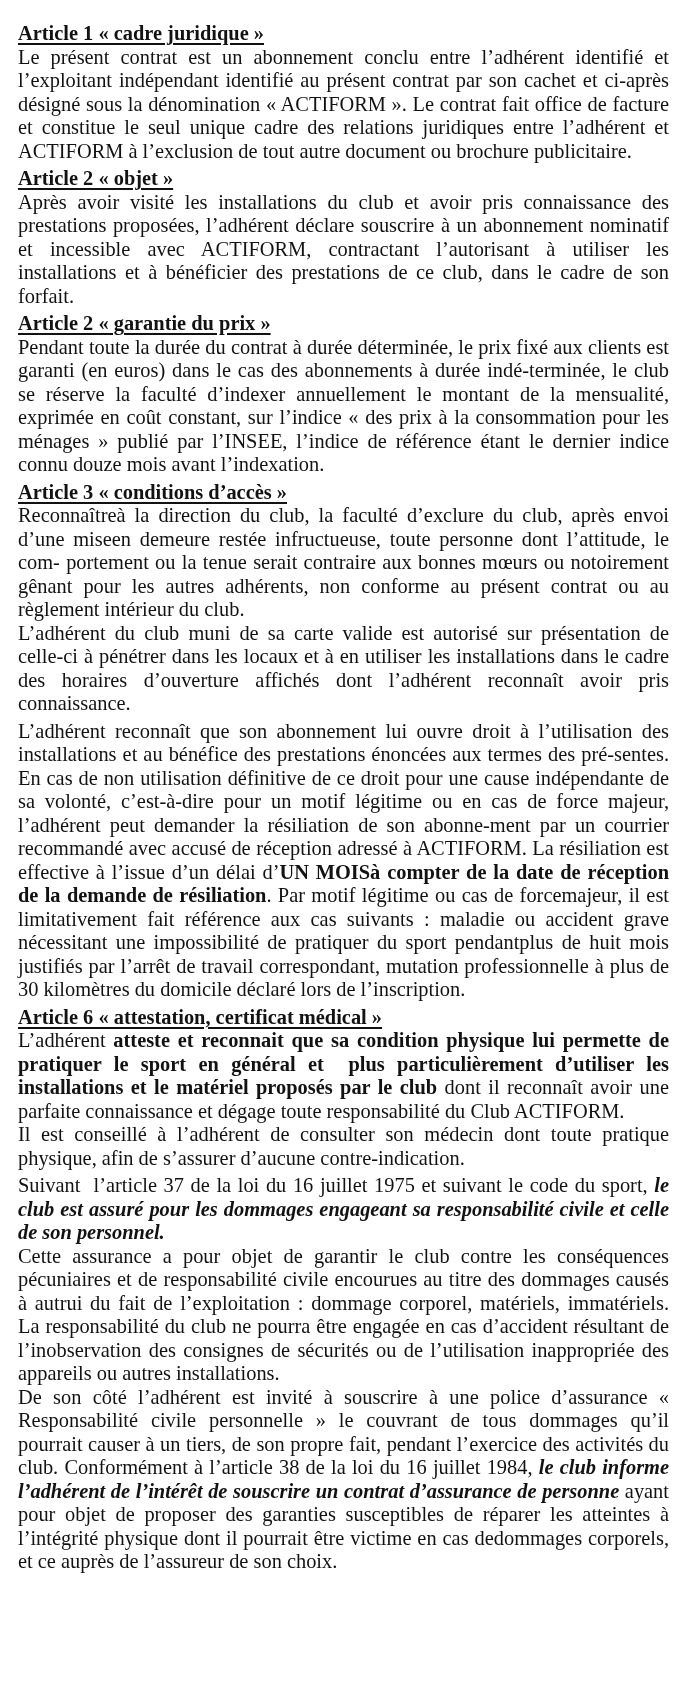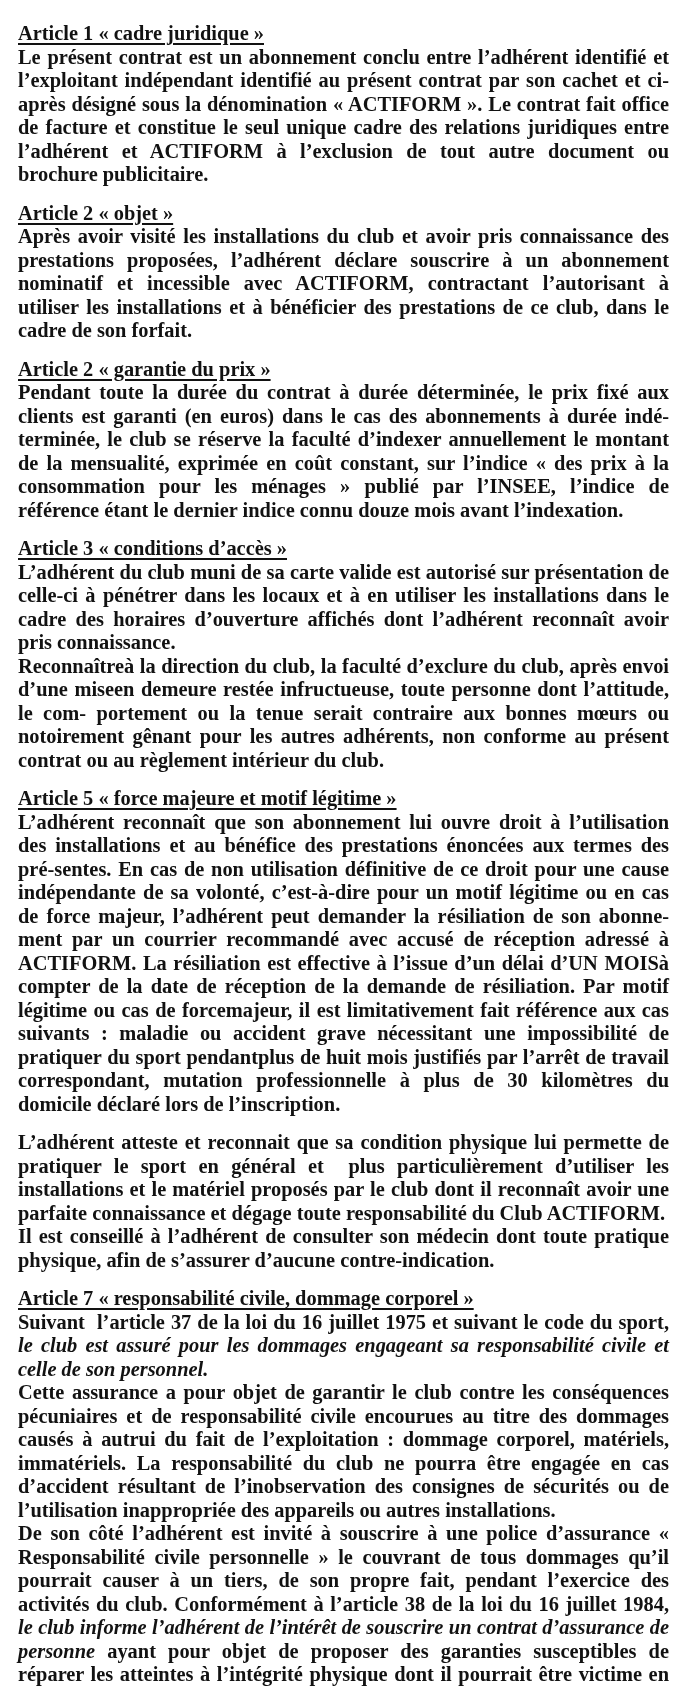--- a/index.html
+++ b/index.html
@@ -16,35 +16,35 @@
     color: #121212;
   }
   .page {
     box-sizing: border-box;
     width: 700px;
     min-height: 1690px;
     padding: 22px 31px 30px 18px;
     background: #ffffff;
   }
   .article { margin: 0; }
-  .article + .article { margin-top: 15px; }
+  .article + .article { margin-top: 4px; }
   h2.article-heading {
     font-size: inherit;
     line-height: inherit;
     font-weight: 700;
     margin: 0;
     text-decoration: underline;
     text-decoration-thickness: 2px;
     text-underline-offset: 3px;
   }
   p.article-paragraph {
     margin: 0;
     text-align: justify;
   }
-  .seg { white-space: pre-wrap; font-weight: bold; }
+  .seg { white-space: pre-wrap; }
   .seg.b { font-weight: 700; }
   .seg.bi { font-weight: 700; font-style: italic; }
 </style>
 </head>
 <body>
 
 <main class="page">
 
   <section class="article">
     <h2 class="article-heading">Article 1 « cadre juridique »</h2>
@@ -56,34 +56,33 @@
     <p class="article-paragraph"><span class="seg">Après avoir visité les installations du club et avoir pris connaissance des prestations proposées, l’adhérent déclare souscrire à un abonnement nominatif et incessible avec ACTIFORM, contractant l’autorisant à utiliser les installations et à bénéficier des prestations de ce club, dans le cadre de son forfait.</span></p>
   </section>
 
   <section class="article">
     <h2 class="article-heading">Article 2 « garantie du prix »</h2>
     <p class="article-paragraph"><span class="seg">Pendant toute la durée du contrat à durée déterminée, le prix fixé aux clients est garanti (en euros) dans le cas des abonnements à durée indé-terminée, le club se réserve la faculté d’indexer annuellement le montant de la mensualité, exprimée en coût constant, sur l’indice « des prix à la consommation pour les ménages » publié par l’INSEE, l’indice de référence étant le dernier indice connu douze mois avant l’indexation.</span></p>
   </section>
 
   <section class="article">
     <h2 class="article-heading">Article 3 « conditions d’accès »</h2>
+    <p class="article-paragraph"><span class="seg">Reconnaîtreà la direction du club, la faculté d’exclure du club, après envoi d’une miseen demeure restée infructueuse, toute personne dont l’attitude, le com- portement ou la tenue serait contraire aux bonnes mœurs ou notoirement gênant pour les autres adhérents, non conforme au présent contrat ou au règlement intérieur du club.</span></p>
     <p class="article-paragraph"><span class="seg">L’adhérent du club muni de sa carte valide est autorisé sur présentation de celle-ci à pénétrer dans les locaux et à en utiliser les installations dans le cadre des horaires d’ouverture affichés dont l’adhérent reconnaît avoir pris connaissance.</span></p>
-    <p class="article-paragraph"><span class="seg">Reconnaîtreà la direction du club, la faculté d’exclure du club, après envoi d’une miseen demeure restée infructueuse, toute personne dont l’attitude, le com- portement ou la tenue serait contraire aux bonnes mœurs ou notoirement gênant pour les autres adhérents, non conforme au présent contrat ou au règlement intérieur du club.</span></p>
   </section>
 
   <section class="article">
-    <h2 class="article-heading">Article 5 « force majeure et motif légitime »</h2>
     <p class="article-paragraph"><span class="seg">L’adhérent reconnaît que son abonnement lui ouvre droit à l’utilisation des installations et au bénéfice des prestations énoncées aux termes des pré-sentes. En cas de non utilisation définitive de ce droit pour une cause indépendante de sa volonté, c’est-à-dire pour un motif légitime ou en cas de force majeur, l’adhérent peut demander la résiliation de son abonne-ment par un courrier recommandé avec accusé de réception adressé à ACTIFORM. La résiliation est effective à l’issue d’un délai d’</span><span class="seg b">UN MOISà compter de la date de réception de la demande de résiliation</span><span class="seg">. Par motif légitime ou cas de forcemajeur, il est limitativement fait référence aux cas suivants : maladie ou accident grave nécessitant une impossibilité de pratiquer du sport pendantplus de huit mois justifiés par l’arrêt de travail correspondant, mutation professionnelle à plus de 30 kilomètres du domicile déclaré lors de l’inscription.</span></p>
   </section>
 
   <section class="article">
+    <h2 class="article-heading">Article 6 « attestation, certificat médical »</h2>
     <p class="article-paragraph"><span class="seg">L’adhérent </span><span class="seg b">atteste et reconnait que sa condition physique lui permette de pratiquer le sport en général et  plus particulièrement d’utiliser les installations et le matériel proposés par le club</span><span class="seg"> dont il reconnaît avoir une parfaite connaissance et dégage toute responsabilité du Club ACTIFORM.</span></p>
     <p class="article-paragraph"><span class="seg">Il est conseillé à l’adhérent de consulter son médecin dont toute pratique physique, afin de s’assurer d’aucune contre-indication.</span></p>
   </section>
 
   <section class="article">
-    <h2 class="article-heading">Article 7 « responsabilité civile, dommage corporel »</h2>
     <p class="article-paragraph"><span class="seg">Suivant  l’article 37 de la loi du 16 juillet 1975 et suivant le code du sport, </span><span class="seg bi">le club est assuré pour les dommages engageant sa responsabilité civile et celle de son personnel.</span></p>
     <p class="article-paragraph"><span class="seg">Cette assurance a pour objet de garantir le club contre les conséquences pécuniaires et de responsabilité civile encourues au titre des dommages causés à autrui du fait de l’exploitation : dommage corporel, matériels, immatériels. La responsabilité du club ne pourra être engagée en cas d’accident résultant de l’inobservation des consignes de sécurités ou de l’utilisation inappropriée des appareils ou autres installations.</span></p>
     <p class="article-paragraph"><span class="seg">De son côté l’adhérent est invité à souscrire à une police d’assurance « Responsabilité civile personnelle » le couvrant de tous dommages qu’il pourrait causer à un tiers, de son propre fait, pendant l’exercice des activités du club. Conformément à l’article 38 de la loi du 16 juillet 1984, </span><span class="seg bi">le club informe l’adhérent de l’intérêt de souscrire un contrat d’assurance de personne</span><span class="seg"> ayant pour objet de proposer des garanties susceptibles de réparer les atteintes à l’intégrité physique dont il pourrait être victime en cas dedommages corporels, et ce auprès de l’assureur de son choix.</span></p>
   </section>
 
 </main>
 
 </body></html>

